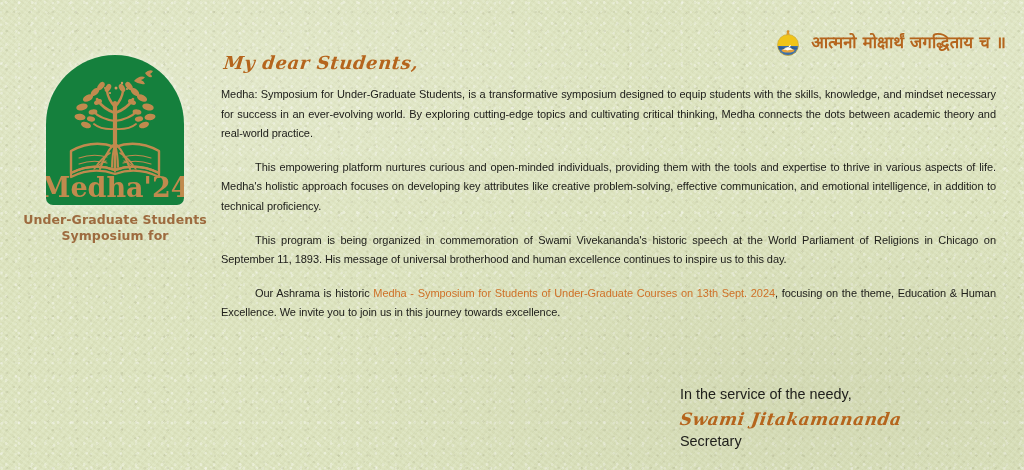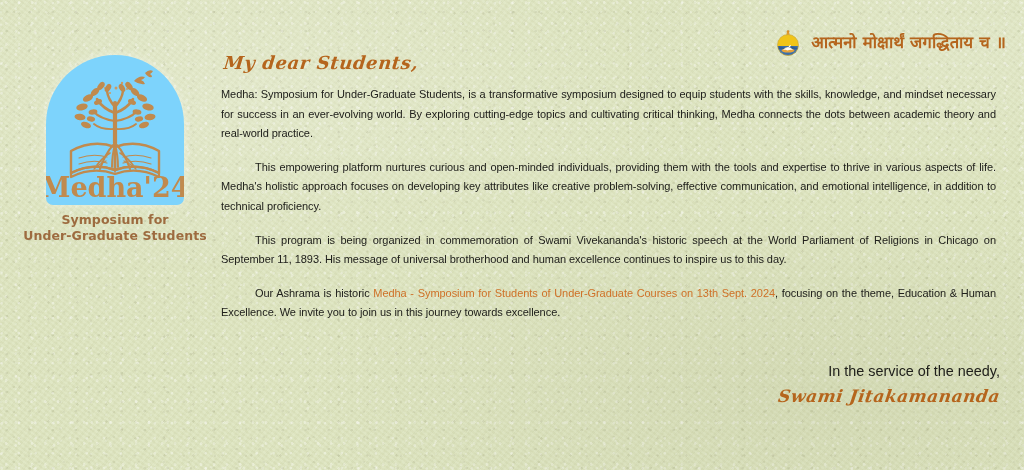--- a/index.html
+++ b/index.html
@@ -96,21 +96,21 @@
     top: 55px;
     width: 186px;
     text-align: center;
     z-index: 5;
   }
   #logo-badge {
     position: relative;
     width: 138px;
     height: 150px;
     margin: 0 auto;
-    background: #7dd3fc;
+    background: #15803d;
     border-radius: 69px 69px 7px 7px;
     box-shadow: 0 0 10px rgba(255,255,255,0.45);
     overflow: hidden;
   }
   #logo-badge svg { display: block; }
   #logo-subtitle {
     margin-top: 7px;
     font-family: "DejaVu Sans", sans-serif;
     font-size: 12.5px;
     font-weight: 700;
@@ -147,23 +147,23 @@
     text-align: justify;
     letter-spacing: -0.05px;
   }
   .para.indent { text-indent: 34px; }
   .highlight { color: #cf7128; }
 
   
   #closing-block {
     position: absolute;
     right: 24px;
-    top: 362px;
+    top: 385px;
     width: 320px;
-    text-align: right;
+    text-align: left;
     z-index: 4;
   }
   #closing-line {
     font-family: "Liberation Sans", sans-serif;
     font-size: 14.4px;
     color: #20201c;
     line-height: 18px;
   }
   #signature {
     font-family: "DejaVu Serif", serif;
@@ -299,33 +299,34 @@
           <path d="M105 103 q-14 -5 -28 -1" stroke-width="1.1"></path>
           <path d="M105 109 q-14 -5 -28 -1" stroke-width="1.1"></path>
 
           <path d="M69 92 V 117" stroke-width="1.6"></path>
         </g>
 
         <text x="69" y="142" text-anchor="middle" font-family="DejaVu Serif, serif" font-size="27" font-weight="700" fill="#c08a4e">Medha'24</text>
       </svg>
     </div>
     <div id="logo-subtitle">
+      <div>Under-Graduate Students</div>
       <div>Symposium for</div>
-      <div>Under-Graduate Students</div>
     </div>
   </div>
 
   <div id="letter-body">
     <div id="salutation">My dear Students,</div>
     <div id="paragraphs">
         <div class="para"><span>Medha: Symposium for Under-Graduate Students, is a transformative symposium designed to equip students with the skills, knowledge, and mindset necessary for success in an ever-evolving world. By exploring cutting-edge topics and cultivating critical thinking, Medha connects the dots between academic theory and real-world practice.</span></div>
         <div class="para indent"><span>This empowering platform nurtures curious and open-minded individuals, providing them with the tools and expertise to thrive in various aspects of life. Medha's holistic approach focuses on developing key attributes like creative problem-solving, effective communication, and emotional intelligence, in addition to technical proficiency.</span></div>
         <div class="para indent"><span>This program is being organized in commemoration of Swami Vivekananda's historic speech at the World Parliament of Religions in Chicago on September 11, 1893. His message of universal brotherhood and human excellence continues to inspire us to this day.</span></div>
         <div class="para indent"><span>Our Ashrama is historic </span><span class="highlight">Medha - Symposium for Students of Under-Graduate Courses on 13th Sept. 2024</span><span>, focusing on the theme, Education &amp; Human Excellence. We invite you to join us in this journey towards excellence.</span></div>
       </div>
   </div>
 
   <div id="closing-block">
     <div id="closing-line">In the service of the needy,</div>
     <div id="signature">Swami Jitakamananda</div>
+    <div id="designation">Secretary</div>
   </div>
 
 </div>
 
 </body></html>

